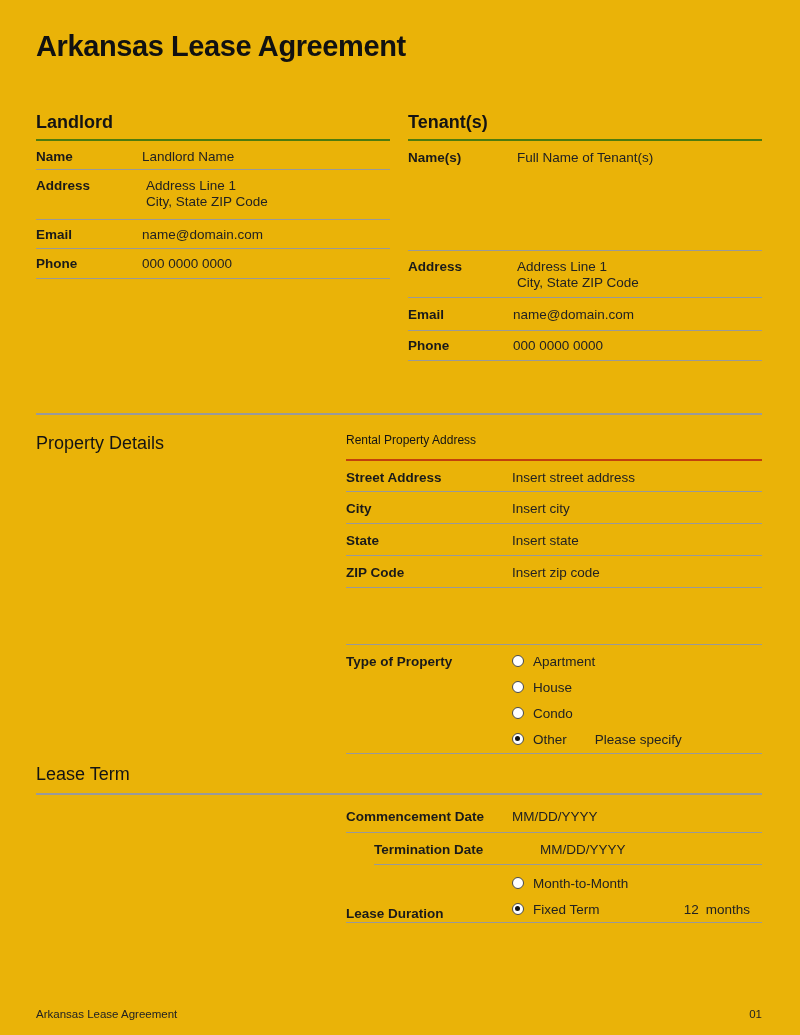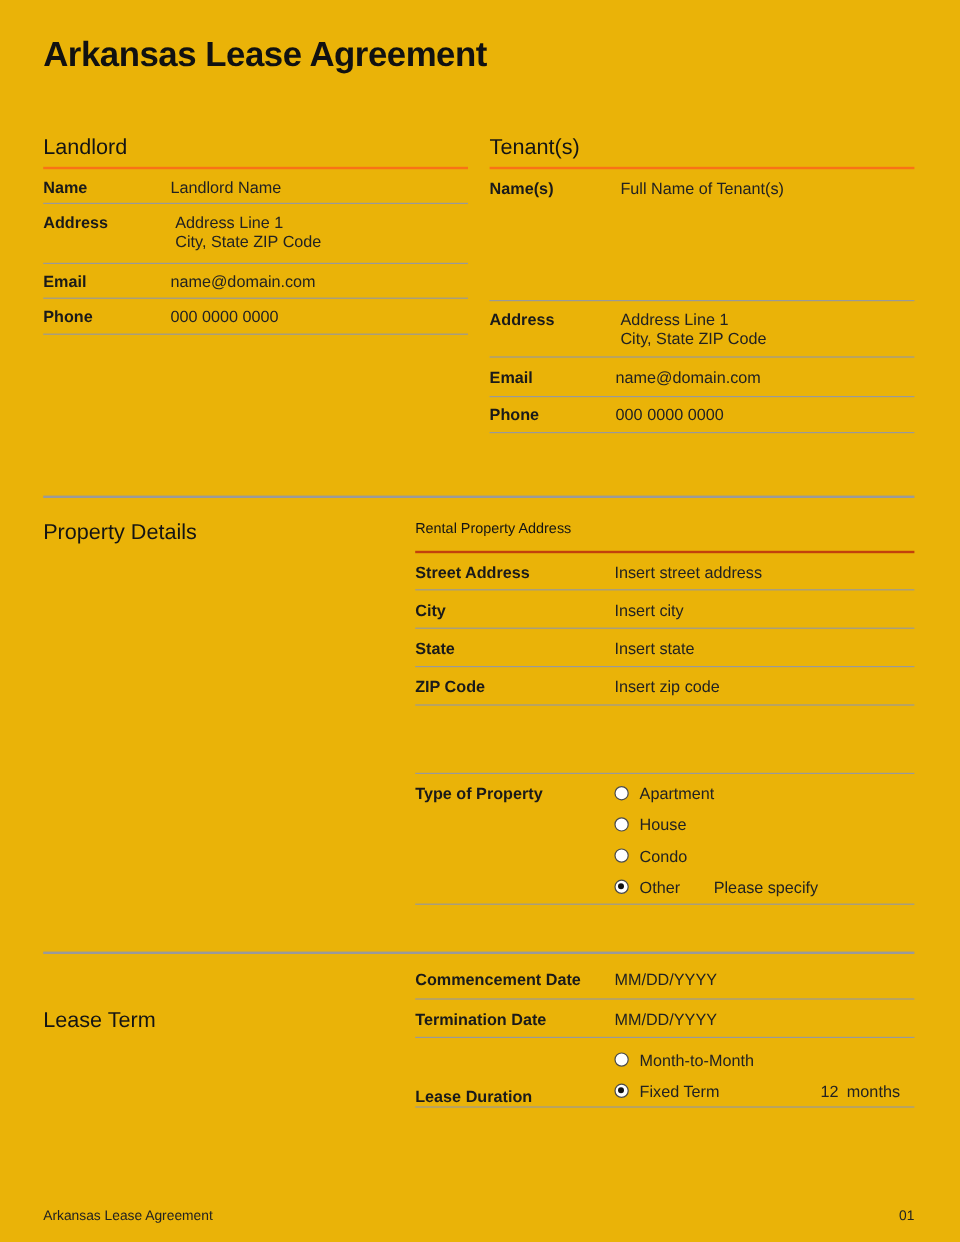--- a/index.html
+++ b/index.html
@@ -6,21 +6,21 @@
   html,body { background:#ffffff; }
   body { font-family:"Liberation Sans","DejaVu Sans",sans-serif; color:#1c1c1c; }
   .page { position:relative; width:800px; height:1035px; background:#eab308; overflow:hidden;padding-left:36px; }
 
   .page-title { position:absolute; left:36px; top:30px; font-size:29px; font-weight:bold; letter-spacing:-0.4px; color:#111; }
 
   
   .col { position:absolute; top:112px; width:354px; }
   .col.left  { left:36px; }
   .col.right { left:408px; }
-  .sec-heading { font-size:18px; line-height:21px; color:#141414; padding-bottom:6px; border-bottom:2px solid #f97316; font-weight:normal; }
+  .sec-heading { font-size:18px; line-height:21px; color:#141414; padding-bottom:6px; border-bottom:2px solid #4d7c0f; font-weight:bold; }
   .sub-heading { font-size:12px; line-height:19px; color:#141414; padding-bottom:9px; border-bottom:2px solid #c2410c; font-weight:normal; }
 
   .frow { display:flex; align-items:flex-start; border-bottom:1.5px solid #999; }
   .flabel { flex:0 0 auto; font-size:13.5px; font-weight:bold; color:#1a1a1a; line-height:16px; }
   .flabel.plain { font-weight:bold; }
   .fvalue { font-size:13.5px; color:#222; line-height:16px; }
 
   .col .flabel { width:106px; }
   .col.right .flabel { width:105px; }
 
@@ -31,21 +31,21 @@
   .h33{height:33px;padding-top:9px;}
   .indent{padding-left:4px;}
 
   
   .divider { position:absolute; left:36px; width:726px; height:0; border-top:2px solid #9a9a9a; }
   .divider.prop { top:413px; }
   .divider.lease { top:793px; }
 
   .standalone-heading { position:absolute; left:36px; font-size:18px; color:#141414; }
   .standalone-heading.prop { top:433px; }
-  .standalone-heading.lease { top:840px; }
+  .standalone-heading.lease { top:764px; }
 
   
   .rpa { position:absolute; left:346px; top:431px; width:416px; }
   .rpa .flabel { width:166px; }
   .rpa .h31{height:31px;padding-top:9px;} .rpa .h32{height:32px;padding-top:9px;}
 
   
   .top-block { position:absolute; left:346px; top:644px; width:416px; height:110px;
                border-top:1.5px solid #999; border-bottom:1.5px solid #999; display:flex; }
   .top-block .flabel { width:166px; padding-top:9px; }
@@ -54,21 +54,21 @@
   .radio { width:12px; height:12px; border:1.5px solid #4a4a4a; border-radius:50%; margin-right:9px;
            position:relative; flex:0 0 auto; background:#fff; }
   .radio.checked::after { content:""; position:absolute; left:2px; top:2px; width:5px; height:5px;
            border-radius:50%; background:#111; }
   .opt-note { margin-left:28px; }
 
   
   .lease-table { position:absolute; left:346px; top:795px; width:416px; }
   .lease-table .flabel { width:166px; }
   .lt-r1 { height:38px; padding-top:14px; }
-  .lt-r2 { height:32px; padding-top:9px; }
+  .lt-r2 { height:32px; padding-top:9px;margin-left:28px; }
   .lt-r3 { display:flex; align-items:flex-end; height:58px; border-bottom:1.5px solid #999; }
   .lt-r3 .flabel { padding-top:11px; }
   .lt-r3 .options { padding-top:4px; }
   .opt-fill { width:100%; }
   .term-value { margin-left:auto; display:flex; gap:7px; padding-right:12px; }
 
   .footer { position:absolute; left:36px; right:38px; top:1008px; display:flex; justify-content:space-between;
             font-size:11.5px; color:#222; }
 </style>
 </head>

